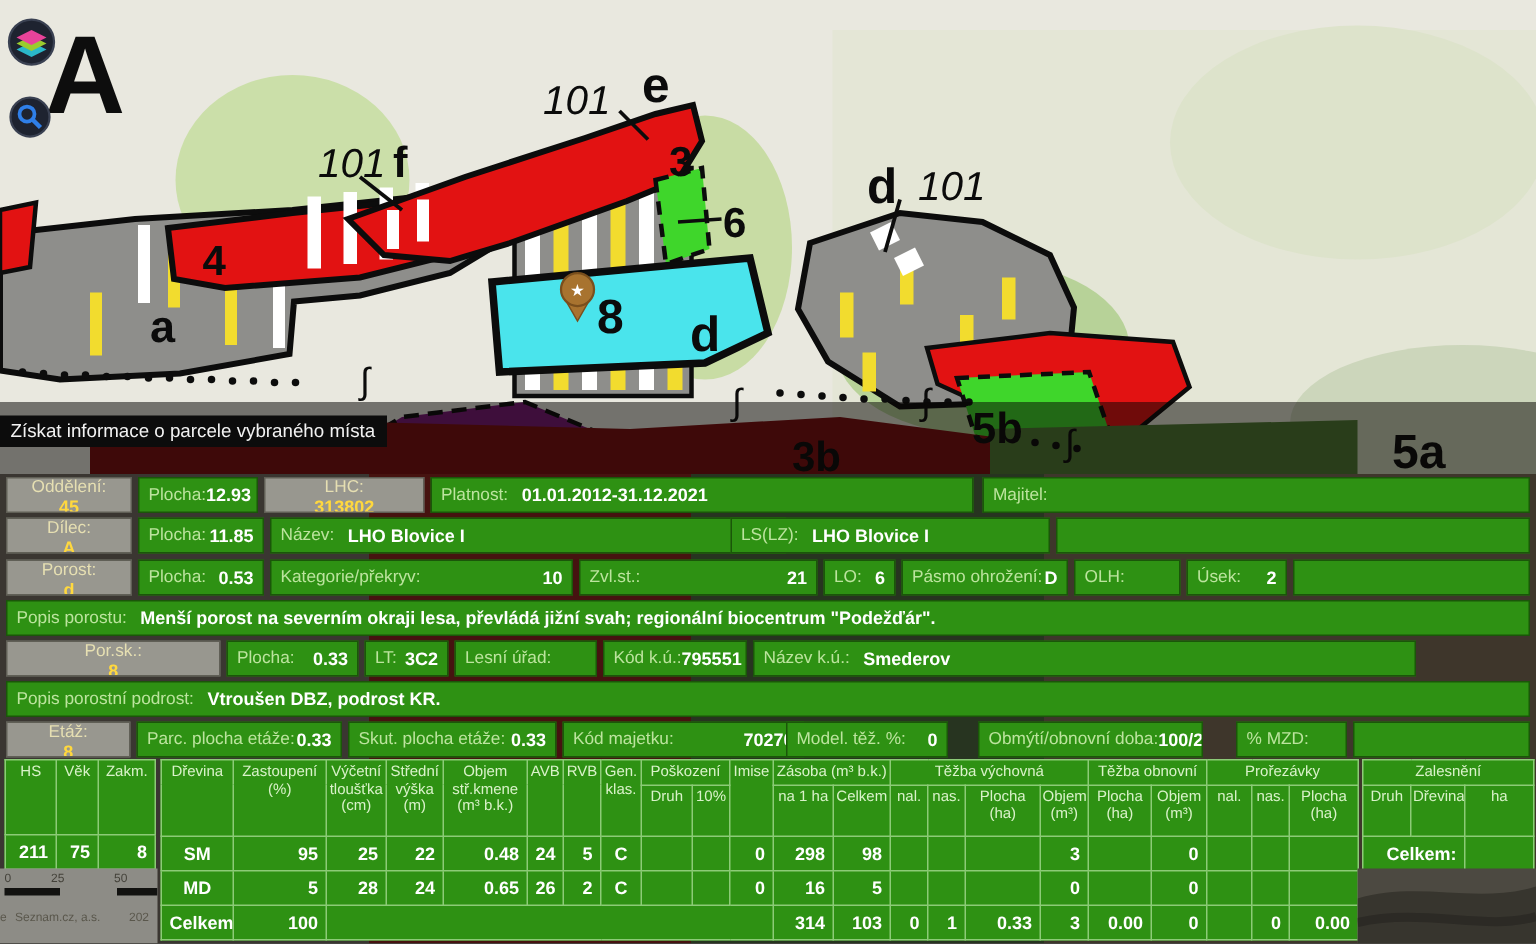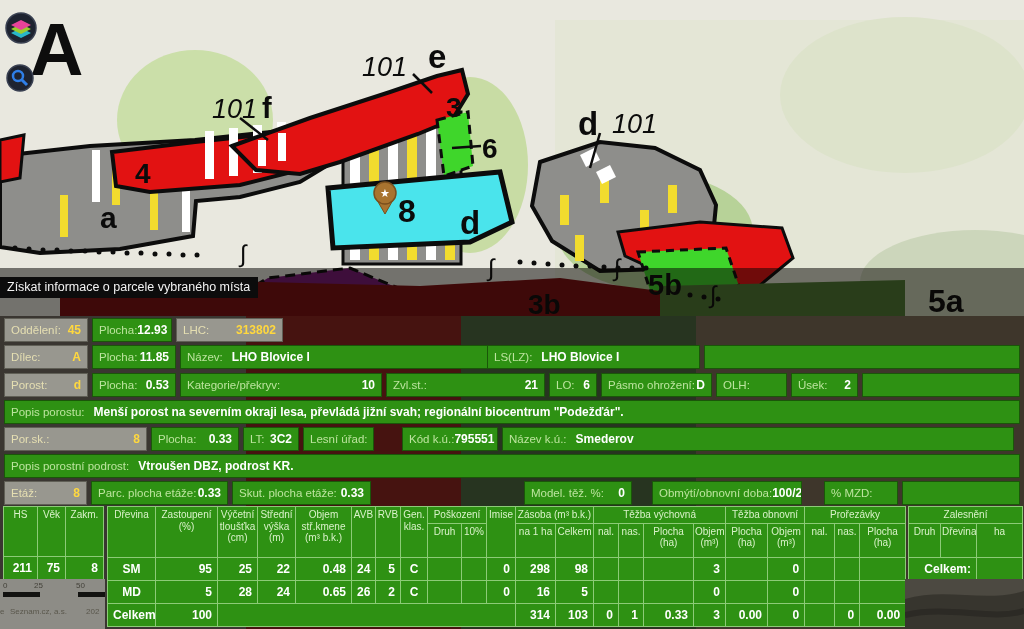--- a/index.html
+++ b/index.html
@@ -27,21 +27,21 @@
   #panel-backdrop{position:absolute;left:0;top:316px;width:1024px;height:313px;
     background:linear-gradient(90deg,#3a3631 0 24%,#461310 24% 45%,#273420 45% 68%,#3e362b 68% 100%);}
 
   
   .pbox{position:absolute;height:24px;display:flex;align-items:center;
     justify-content:space-between;padding:0 6px;font-size:11.5px;white-space:nowrap;
     overflow:hidden;border:1px solid rgba(15,55,5,.65);}
   .pbox.green{background:#2e9113;}
   .pbox.green .lbl{color:#bce49e;}
   .pbox.green .val{color:#ffffff;font-weight:700;font-size:12px;}
-  .pbox.gray{background:#98978f;border-color:rgba(40,40,30,.5);}
+  .pbox.gray{background:#98978f;border-color:rgba(40,40,30,.5);flex-direction:column;}
   .pbox.gray .lbl{color:#e6dfb2;}
   .pbox.gray .val{color:#ffd83e;font-weight:700;font-size:12px;}
   .pbox.lf{justify-content:flex-start;}
   .pbox.lf .lbl{margin-right:9px;}
 
   
   .gtab{position:absolute;border-collapse:collapse;table-layout:fixed;
     background:#2e9113;}
   .gtab th,.gtab td{border:1px solid #8ccb77;overflow:hidden;}
   .gtab th{font-weight:400;color:#d9f2c9;font-size:10px;line-height:11.5px;
@@ -214,20 +214,27 @@
       <span class="val">45</span>
     </div>
   <div class="pbox green" style="top:318px;left:92px;width:80px">
     <span class="lbl">Plocha:</span>
       <span class="val">12.93</span>
     </div>
   <div class="pbox gray" style="top:318px;left:176px;width:107px">
     <span class="lbl">LHC:</span>
       <span class="val">313802</span>
     </div>
+  <div class="pbox green lf" style="top:318px;left:287px;width:362px">
+    <span class="lbl">Platnost:</span>
+      <span class="val">01.01.2012-31.12.2021</span>
+    </div>
+  <div class="pbox green lf" style="top:318px;left:655px;width:365px">
+    <span class="lbl">Majitel:</span>
+    </div>
 
   <div class="pbox gray" style="top:345px;left:4px;width:84px">
     <span class="lbl">Dílec:</span>
       <span class="val">A</span>
     </div>
   <div class="pbox green" style="top:345px;left:92px;width:84px">
     <span class="lbl">Plocha:</span>
       <span class="val">11.85</span>
     </div>
   <div class="pbox green lf" style="top:345px;left:180px;width:344px">
@@ -283,48 +290,52 @@
       <span class="val">8</span>
     </div>
   <div class="pbox green" style="top:427px;left:151px;width:88px">
     <span class="lbl">Plocha:</span>
       <span class="val">0.33</span>
     </div>
   <div class="pbox green" style="top:427px;left:243px;width:56px">
     <span class="lbl">LT:</span>
       <span class="val">3C2</span>
     </div>
-  <div class="pbox green lf" style="top:427px;left:303px;width:71px">
+  <div class="pbox green lf" style="top:427px;left:303px;width:95px">
     <span class="lbl">Lesní úřad:</span>
     </div>
   <div class="pbox green" style="top:427px;left:402px;width:96px">
     <span class="lbl">Kód k.ú.:</span>
       <span class="val">795551</span>
     </div>
-  <div class="pbox green lf" style="top:427px;left:502px;width:512px">
+  <div class="pbox green lf" style="top:427px;left:502px;width:442px">
     <span class="lbl">Název k.ú.:</span>
       <span class="val">Smederov</span>
     </div>
 
   <div class="pbox green lf" style="top:454px;left:4px;width:1016px">
     <span class="lbl">Popis porostní podrost:</span>
       <span class="val">Vtroušen DBZ, podrost KR.</span>
     </div>
 
   <div class="pbox gray" style="top:481px;left:4px;width:83px">
     <span class="lbl">Etáž:</span>
       <span class="val">8</span>
     </div>
   <div class="pbox green" style="top:481px;left:91px;width:137px">
     <span class="lbl">Parc. plocha etáže:</span>
       <span class="val">0.33</span>
     </div>
   <div class="pbox green" style="top:481px;left:232px;width:139px">
     <span class="lbl">Skut. plocha etáže:</span>
       <span class="val">0.33</span>
+    </div>
+  <div class="pbox green" style="top:481px;left:375px;width:161px">
+    <span class="lbl">Kód majetku:</span>
+      <span class="val">70270</span>
     </div>
   <div class="pbox green" style="top:481px;left:524px;width:108px">
     <span class="lbl">Model. těž. %:</span>
       <span class="val">0</span>
     </div>
   <div class="pbox green" style="top:481px;left:652px;width:150px">
     <span class="lbl">Obmýtí/obnovní doba:</span>
       <span class="val">100/20</span>
     </div>
   <div class="pbox green lf" style="top:481px;left:824px;width:74px">

